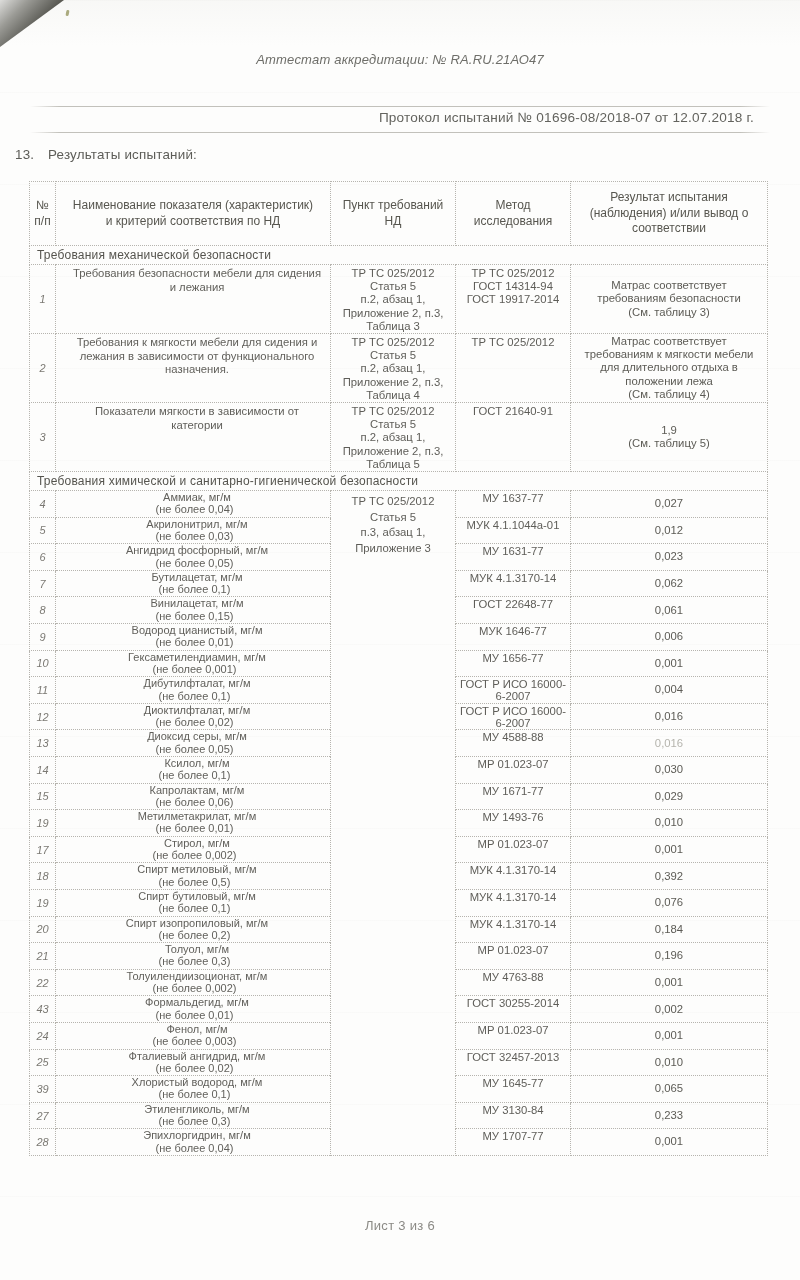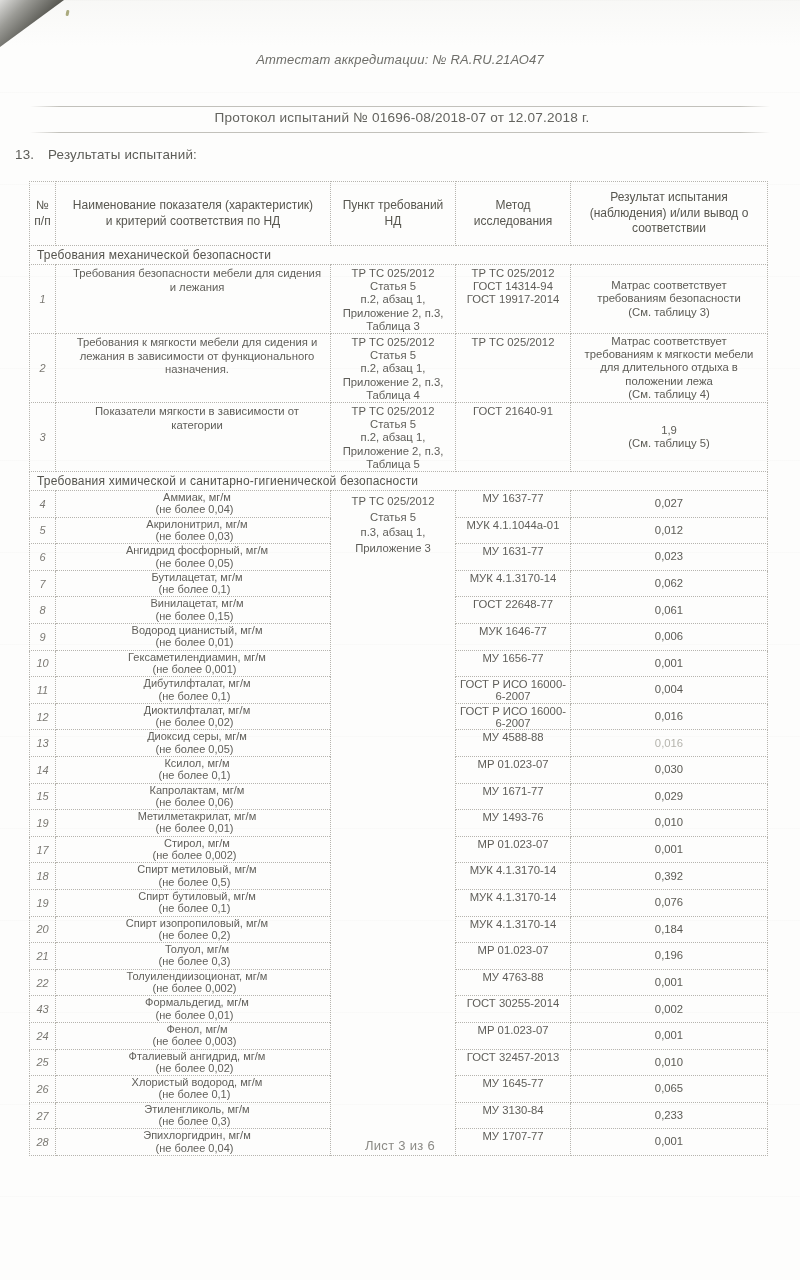--- a/index.html
+++ b/index.html
@@ -43,22 +43,22 @@
     font-size:13px;line-height:17px;margin-top:1px;
     color:#6e6e69;letter-spacing:.2px;
   }
   .rule{
     position:absolute;left:30px;width:740px;height:1px;
     background:linear-gradient(90deg,rgba(190,190,184,0) 0%,#c2c1bb 4%,#c2c1bb 96%,rgba(190,190,184,0) 100%);
   }
   .rule-top{top:106px;}
   .rule-bottom{top:132px;}
   .protocol-line{
-    position:absolute;top:110px;left:32px;width:740px;
-    text-align:center;font-size:13.6px;color:#63635e;letter-spacing:.2px;
+    position:absolute;top:110px;left:14px;width:740px;
+    text-align:right;font-size:13.6px;color:#63635e;letter-spacing:.2px;
   }
   .section-heading{
     position:absolute;top:147px;left:15px;
     font-size:13.4px;color:#5c5c57;letter-spacing:.2px;
     display:flex;
   }
   .section-heading .sec-num{width:33px;}
   table.results{
     position:absolute;top:181px;left:29px;
     width:738px;table-layout:fixed;border-collapse:collapse;
@@ -99,21 +99,21 @@
     color:#5c5b55;
   }
   tr.chem-row{height:26px;}
   tr.chem-row td.name-cell{padding-top:0;line-height:12.3px;font-size:11px;}
   tr.chem-row td.name-cell .chem-limit{display:block;margin-left:-5px;}
   tr.chem-row td.method-cell{font-size:11.3px;line-height:12px;padding-top:1px;}
   tr.chem-row td.result-cell{font-size:11.3px;}
   td.result-cell.faded{color:#b5b4ad;}
   td.clause-cell.chem-span{vertical-align:top;padding-top:3px;line-height:15.5px;}
   .page-footer{
-    position:absolute;top:1138px;left:30px;width:740px;
+    position:absolute;top:1218px;left:30px;width:740px;
     text-align:center;font-size:13px;color:#8b8a85;letter-spacing:.3px;
   }
 </style>
 </head>
 <body>
 
 <div class="page">
 
   <div class="corner-fold"></div>
   <div class="speck"></div>
@@ -337,21 +337,21 @@
           <td class="method-cell">МР 01.023-07</td>
           <td class="result-cell">0,001</td>
         </tr>
         <tr class="chem-row">
           <td class="num-cell">25</td>
           <td class="name-cell"><span class="chem-name">Фталиевый ангидрид, мг/м</span><span class="chem-limit">(не более 0,02)</span></td>
           <td class="method-cell">ГОСТ 32457-2013</td>
           <td class="result-cell">0,010</td>
         </tr>
         <tr class="chem-row">
-          <td class="num-cell">26</td>
+          <td class="num-cell">39</td>
           <td class="name-cell"><span class="chem-name">Хлористый водород, мг/м</span><span class="chem-limit">(не более 0,1)</span></td>
           <td class="method-cell">МУ 1645-77</td>
           <td class="result-cell">0,065</td>
         </tr>
         <tr class="chem-row">
           <td class="num-cell">27</td>
           <td class="name-cell"><span class="chem-name">Этиленгликоль, мг/м</span><span class="chem-limit">(не более 0,3)</span></td>
           <td class="method-cell">МУ 3130-84</td>
           <td class="result-cell">0,233</td>
         </tr>

